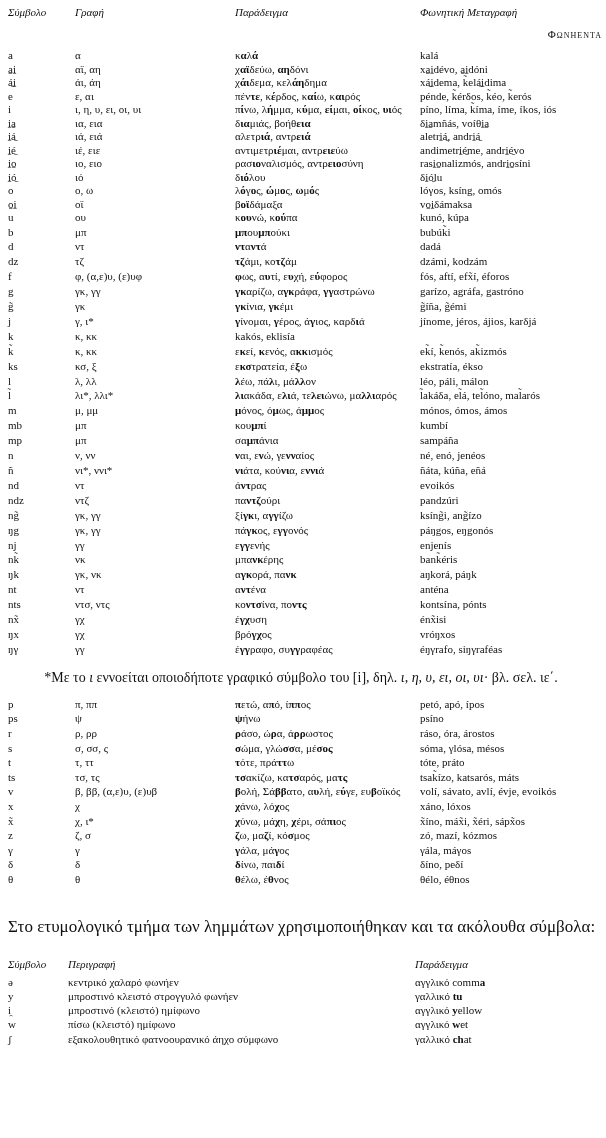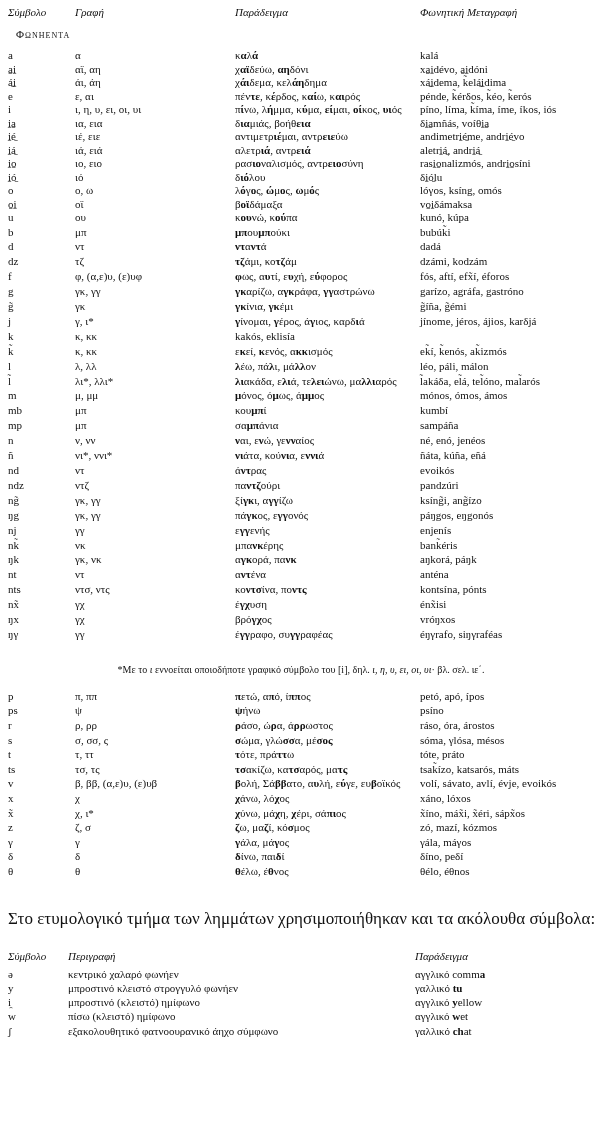--- a/index.html
+++ b/index.html
@@ -18,30 +18,30 @@
     padding-left:8px;
     align-items:baseline;
   }
   .hdr .cell{font-style:italic;}
   .hdr{margin-bottom:2px;}
   .cell{white-space:nowrap;overflow:visible;}
   .vowels .row{line-height:13.5px;}
   .consonants .row{line-height:14.9px;}
   .consonants2 .row{line-height:14.6px;}
   .section-title{
-    text-align:left;
+    text-align:right;
     font-variant:small-caps;
     letter-spacing:1px;
-    margin:9px 0 8px 16px;
+    margin:9px 0 8px 0;
     line-height:14px;
   }
   .footnote{
     text-align:center;
-    font-size:10px;
-    margin:22px 0 13px 0;
+    font-size:14px;
+    margin:15px 0 13px 0;
     line-height:12px;
   }
   .etym-note{
     padding-left:8px;
     margin:30px 0 20px 0;
     font-size:17px;
   }
   
   .sym-row{
     display:grid;
@@ -106,34 +106,34 @@
       </div>
 
       <div class="row">
         <div class="cell">i̱a̱</div>
         <div class="cell">ια, εια</div>
         <div class="cell">δ<b>ια</b>μιάς, βοήθ<b>εια</b></div>
         <div class="cell">δi̱a̱mñás, voíθi̱a̱</div>
       </div>
 
       <div class="row">
+        <div class="cell">i̱á̱</div>
+        <div class="cell">ιά, ειά</div>
+        <div class="cell">αλετρ<b>ιά</b>, αντρ<b>ειά</b></div>
+        <div class="cell">aletri̱á̱, andri̱á̱</div>
+      </div>
+
+      <div class="row">
         <div class="cell">i̱é̱</div>
         <div class="cell">ιέ, ειε</div>
         <div class="cell">αντιμετρ<b>ιέ</b>μαι, αντρ<b>ειε</b>ύω</div>
         <div class="cell">andimetri̱é̱me, andri̱é̱vo</div>
       </div>
 
       <div class="row">
-        <div class="cell">i̱á̱</div>
-        <div class="cell">ιά, ειά</div>
-        <div class="cell">αλετρ<b>ιά</b>, αντρ<b>ειά</b></div>
-        <div class="cell">aletri̱á̱, andri̱á̱</div>
-      </div>
-
-      <div class="row">
         <div class="cell">i̱o̱</div>
         <div class="cell">ιο, ειο</div>
         <div class="cell">ρασ<b>ιο</b>ναλισμός, αντρ<b>ειο</b>σύνη</div>
         <div class="cell">rasi̱o̱nalizmós, andri̱o̱síni</div>
       </div>
 
       <div class="row">
         <div class="cell">i̱ó̱</div>
         <div class="cell">ιό</div>
         <div class="cell">δ<b>ιό</b>λου</div>
@@ -221,20 +221,26 @@
         <div class="cell">kakós, eklisía</div>
       </div>
 
       <div class="row">
         <div class="cell">k̃</div>
         <div class="cell">κ, κκ</div>
         <div class="cell">ε<b>κ</b>εί, <b>κ</b>ενός, α<b>κκ</b>ισμός</div>
         <div class="cell">ek̃í, k̃enós, ak̃izmós</div>
       </div>
 
+      <div class="row">
+        <div class="cell">ks</div>
+        <div class="cell">κσ, ξ</div>
+        <div class="cell">ε<b>κσ</b>τρατεία, έ<b>ξ</b>ω</div>
+        <div class="cell">ekstratía, ékso</div>
+      </div>
 
       <div class="row">
         <div class="cell">l</div>
         <div class="cell">λ, λλ</div>
         <div class="cell"><b>λ</b>έω, πά<b>λ</b>ι, μά<b>λλ</b>ον</div>
         <div class="cell">léo, páli, málon</div>
       </div>
 
       <div class="row">
         <div class="cell">l̃</div>

